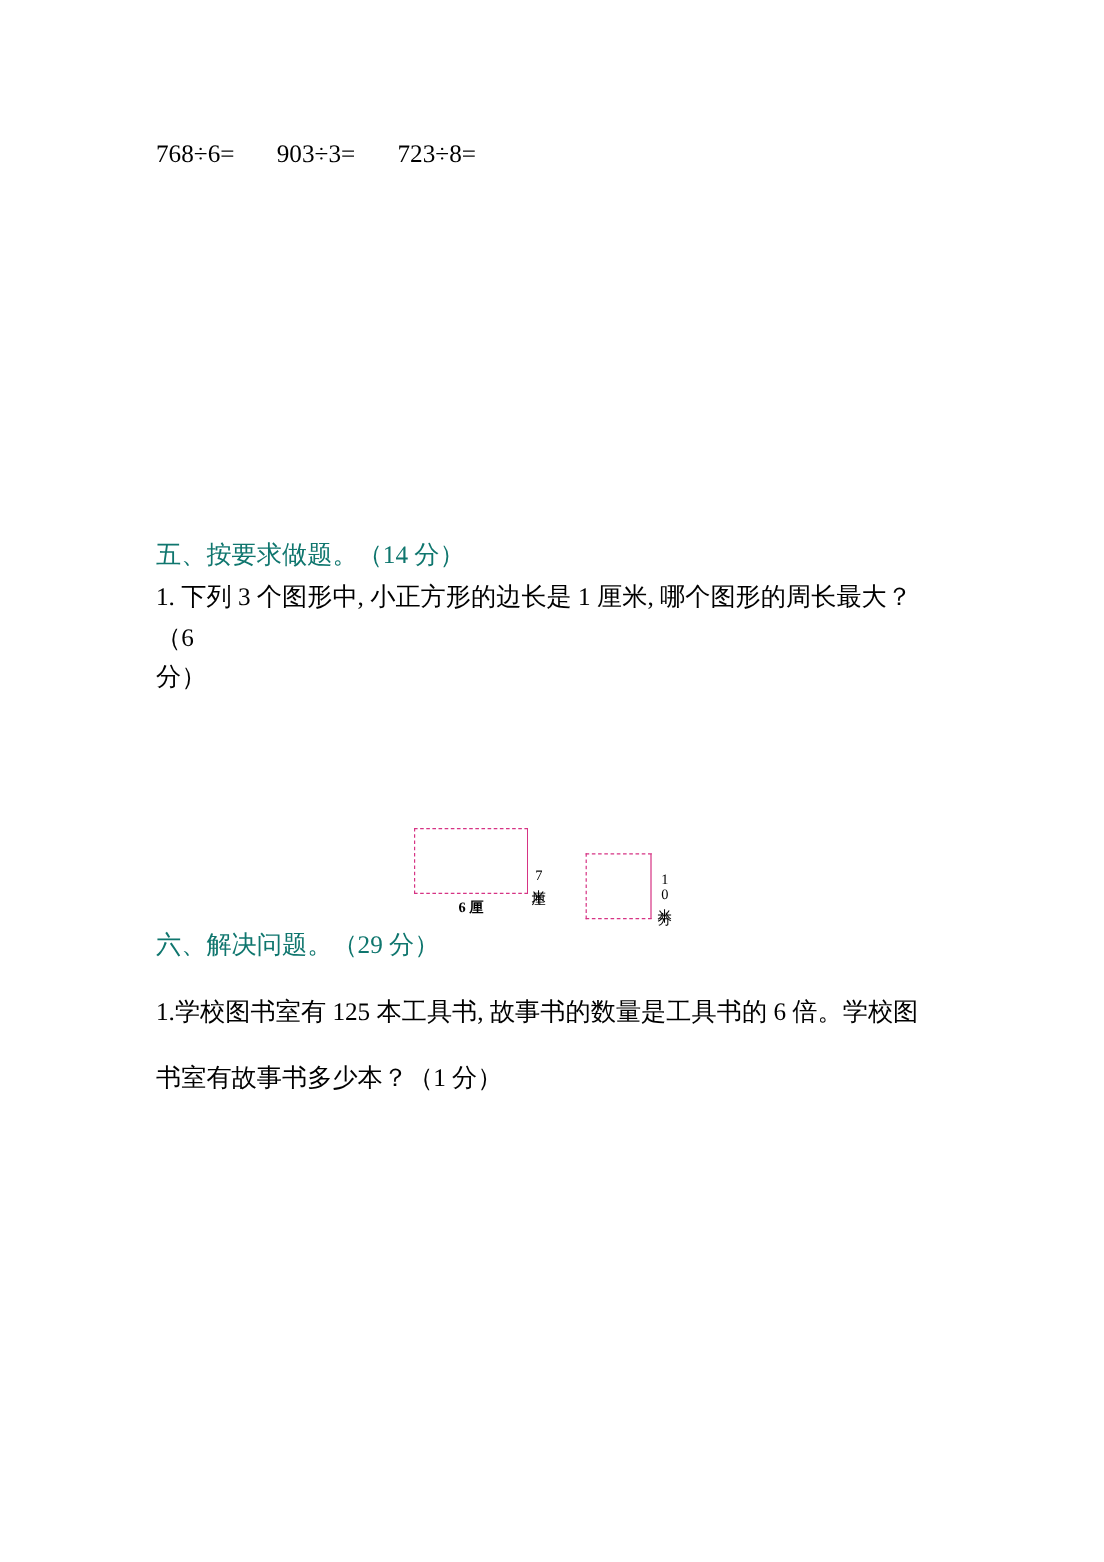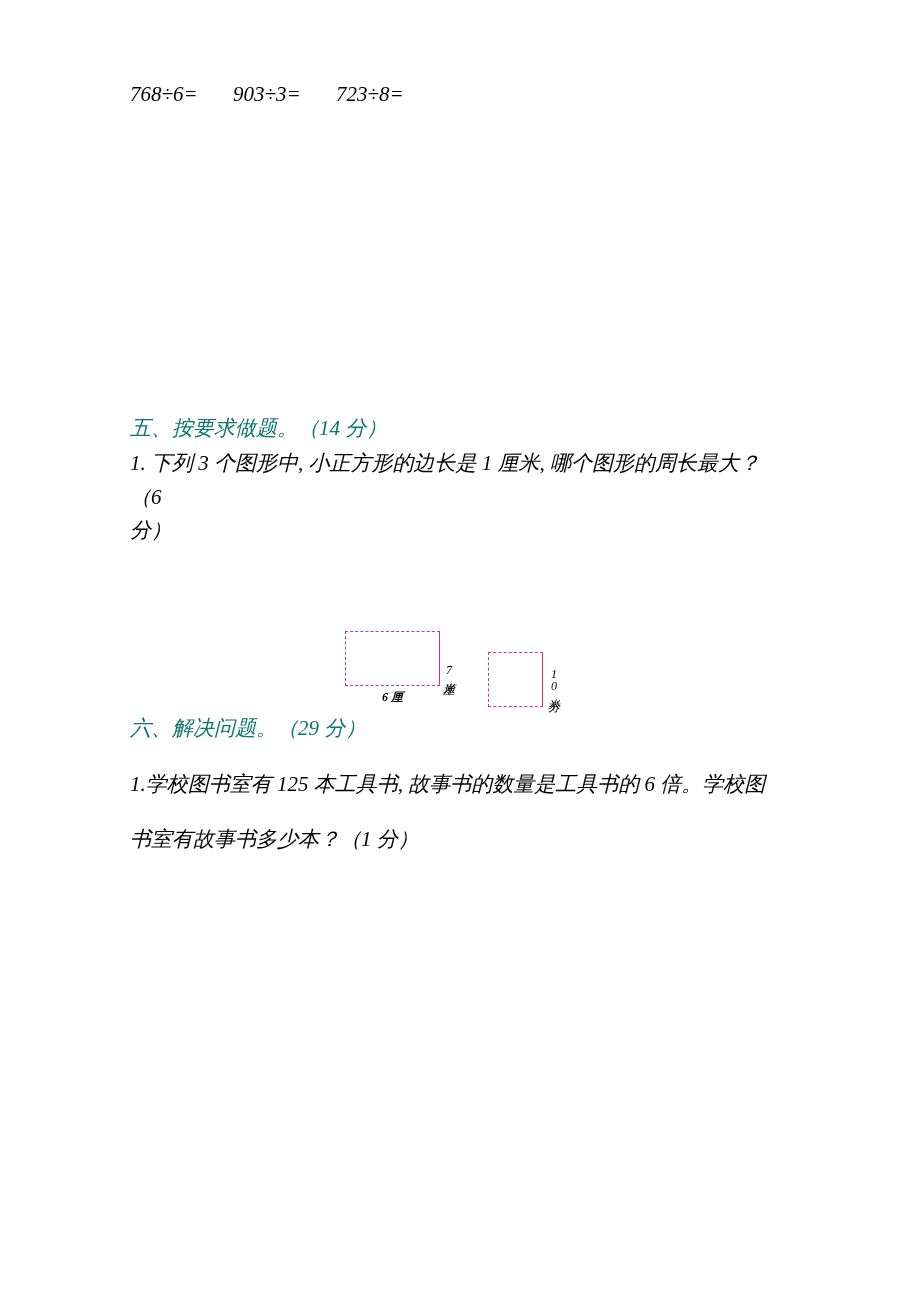--- a/index.html
+++ b/index.html
@@ -7,25 +7,25 @@
     width: 920px;
     height: 1302px;
     background: #ffffff;
     font-family: "SimSun", "Microsoft YaHei", serif;
     font-size: 21px;
     color: #000000;
     line-height: 1.6;
     padding: 0 130px;
     position: relative;
   }
-  .content { padding-top: 78px; font-style: italic; }
+  .content { padding-top: 112px; }
   .equations { margin-bottom: 300px; }
   .equations span { margin-right: 30px; }
   .section-header { color: #0f766e; margin-bottom: 2px; }
-  .q1 { margin-bottom: 84px; }
+  .q1 { margin-bottom: 109px; }
   .q2 { margin-bottom: 8px; }
   .figures-row {
     display: flex;
     align-items: flex-end;
     justify-content: flex-start;
     margin-left: 215px;
     margin-bottom: 5px;
     height: 75px;
   }
   .rect-wrap { position: relative; margin-right: 48px; }

